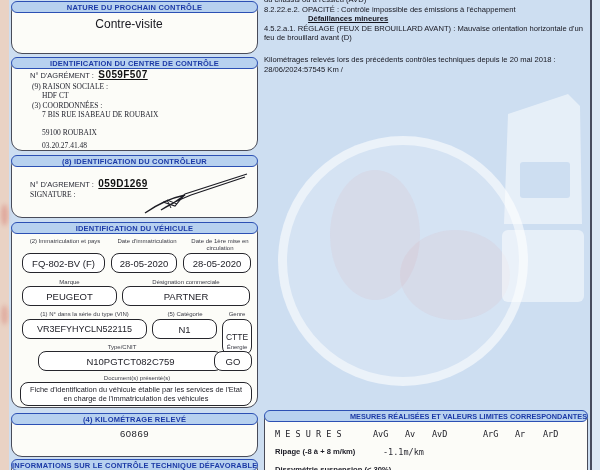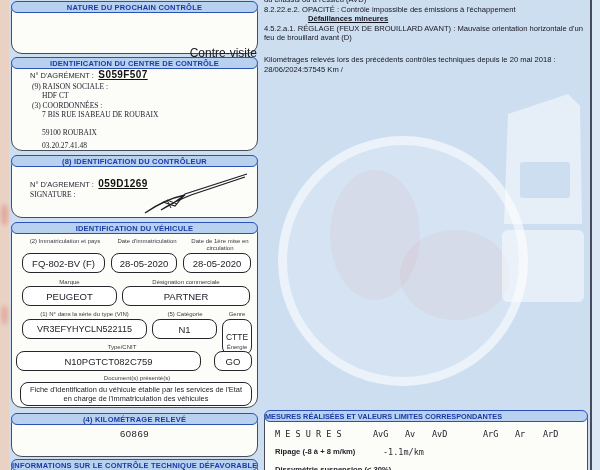--- a/index.html
+++ b/index.html
@@ -49,29 +49,29 @@
   .wm-blob{position:absolute;background:rgba(226,120,120,0.07);border-radius:50%;}
   .wm-truck{position:absolute;left:494px;top:84px;}
 
   
   .mesures-panel{
     position:absolute;left:264px;top:410px;width:324px;height:75px;
     background:#fcfcf8;border:1.5px solid #484b59;border-radius:10px 10px 0 0;box-sizing:border-box;
   }
   .mesures-header{
     margin:-1px -1px 0 -1px;height:12px;background:#b7d1ef;border:1.5px solid #2c50b4;border-radius:9px;
-    color:#1c3aa6;font-weight:bold;font-size:7.3px;line-height:11px;text-align:left;box-sizing:border-box;white-space:nowrap;
+    color:#1c3aa6;font-weight:bold;font-size:7.3px;line-height:11px;text-align:right;box-sizing:border-box;white-space:nowrap;
   }
   .mes-title{position:absolute;left:10px;top:18px;font-family:"DejaVu Sans Mono",monospace;font-size:8.5px;color:#22222a;}
   .mes-col{position:absolute;top:18px;font-family:"DejaVu Sans Mono",monospace;font-size:8.5px;color:#22222a;}
   .mes-row-label{position:absolute;left:10px;font-size:7.6px;font-weight:bold;color:#1d1d26;}
   .mes-row-value{position:absolute;font-family:"DejaVu Sans Mono",monospace;font-size:8.5px;color:#2a2a33;}
 
   .signature-svg{position:absolute;right:6px;top:14px;}
-  .contre-visite{position:absolute;left:0;right:0;top:15px;text-align:right;font-size:12px;color:#18181f;margin-top:29px;}
+  .contre-visite{position:absolute;left:0;right:11px;top:15px;text-align:center;font-size:12px;color:#18181f;}
   .km-value{position:absolute;left:0;right:0;top:14px;text-align:center;font-size:9.5px;color:#1c1c24;letter-spacing:.5px;}
 </style>
 </head>
 <body>
 
 <div id="page">
 
   <div class="left-strip"></div>
   <div class="smudge" style="left:1px;top:204px;width:7px;height:22px;background:rgba(205,90,80,0.35);"></div>
   <div class="smudge" style="left:1px;top:305px;width:7px;height:20px;background:rgba(205,90,80,0.30);"></div>
@@ -150,21 +150,21 @@
     <div class="small-lbl" style="left:138px;top:88px;width:70px;">(5) Catégorie internationale</div>
     <div class="small-lbl" style="left:210px;top:88px;width:30px;">Genre</div>
 
     <div class="vbox" style="left:10px;top:96px;width:125px;height:20px;font-size:9px;">VR3EFYHYCLN522115</div>
     <div class="vbox" style="left:140px;top:96px;width:65px;height:20px;">N1</div>
     <div class="vbox" style="left:210px;top:96px;width:30px;height:36px;font-size:8.5px;">CTTE</div>
 
     <div class="small-lbl" style="left:60px;top:121px;width:100px;">Type/CNIT</div>
     <div class="small-lbl" style="left:205px;top:121px;width:40px;">Énergie</div>
 
-    <div class="vbox" style="left:4px;top:128px;width:185px;height:20px;">N10PGTCT082C759</div>
+    <div class="vbox" style="left:26px;top:128px;width:185px;height:20px;">N10PGTCT082C759</div>
     <div class="vbox" style="left:202px;top:128px;width:38px;height:20px;">GO</div>
 
     <div class="small-lbl" style="left:60px;top:152px;width:130px;">Document(s) présenté(s)</div>
     <div class="vbox" style="left:8px;top:159px;width:232px;height:24px;font-size:7.4px;white-space:normal;line-height:9px;padding:6px 4px;">Fiche d'identification du véhicule établie par les services de l'Etat en charge de l'immatriculation des véhicules</div>
   </div>
 
   <div class="panel" style="top:413px;height:44px;">
     <div class="panel-header">(4) KILOMÉTRAGE RELEVÉ</div>
     <div class="km-value">60869</div>
   </div>

